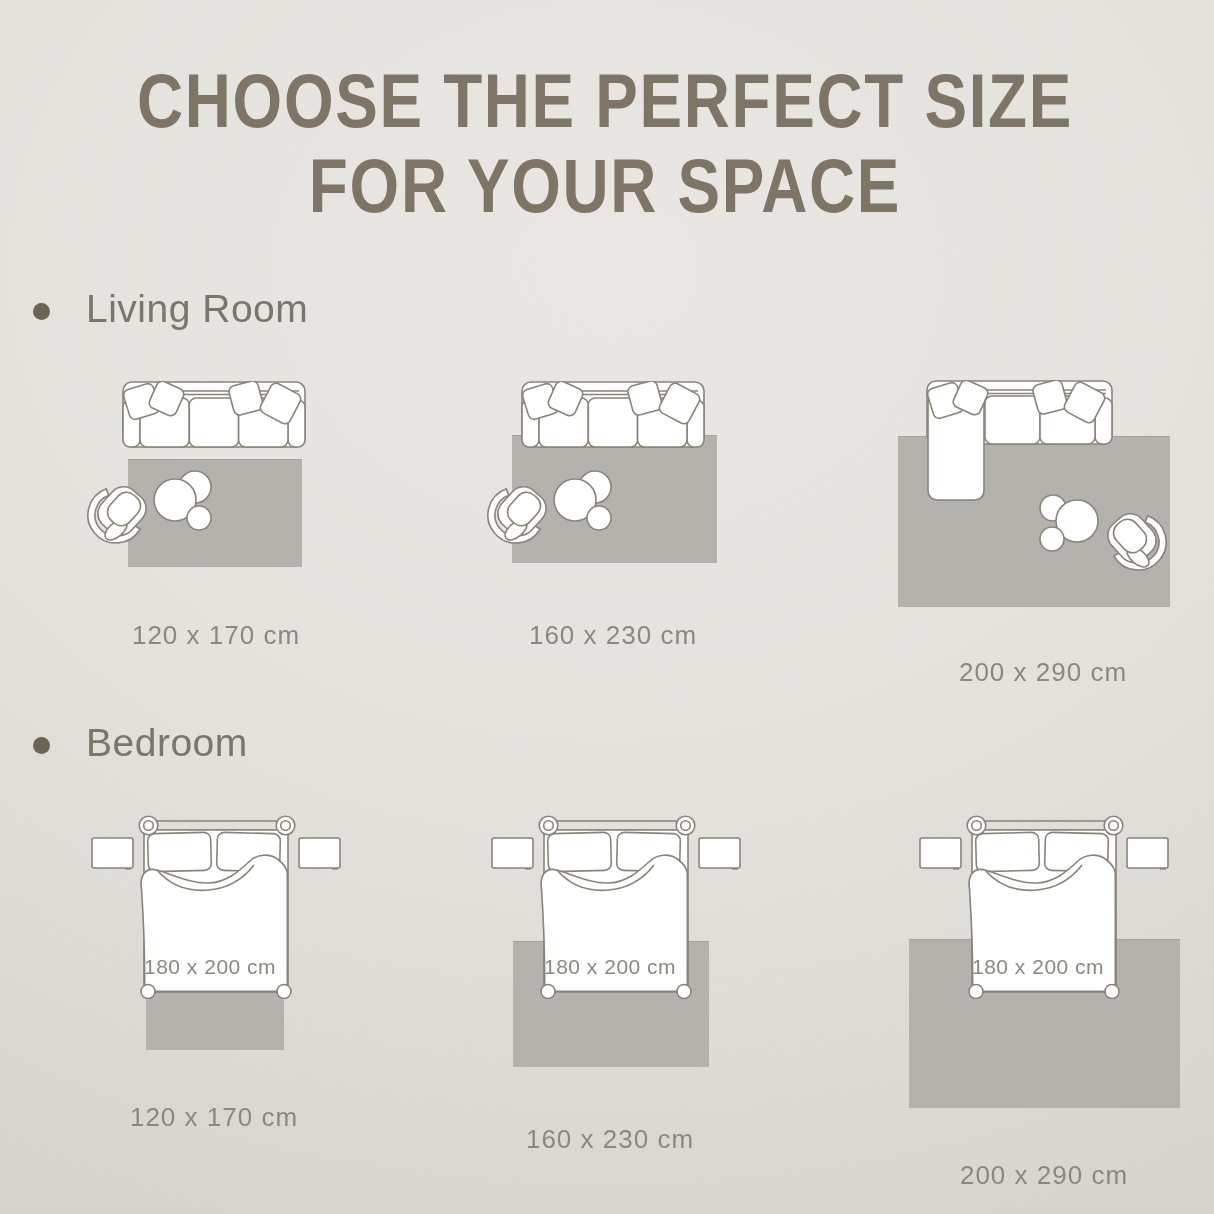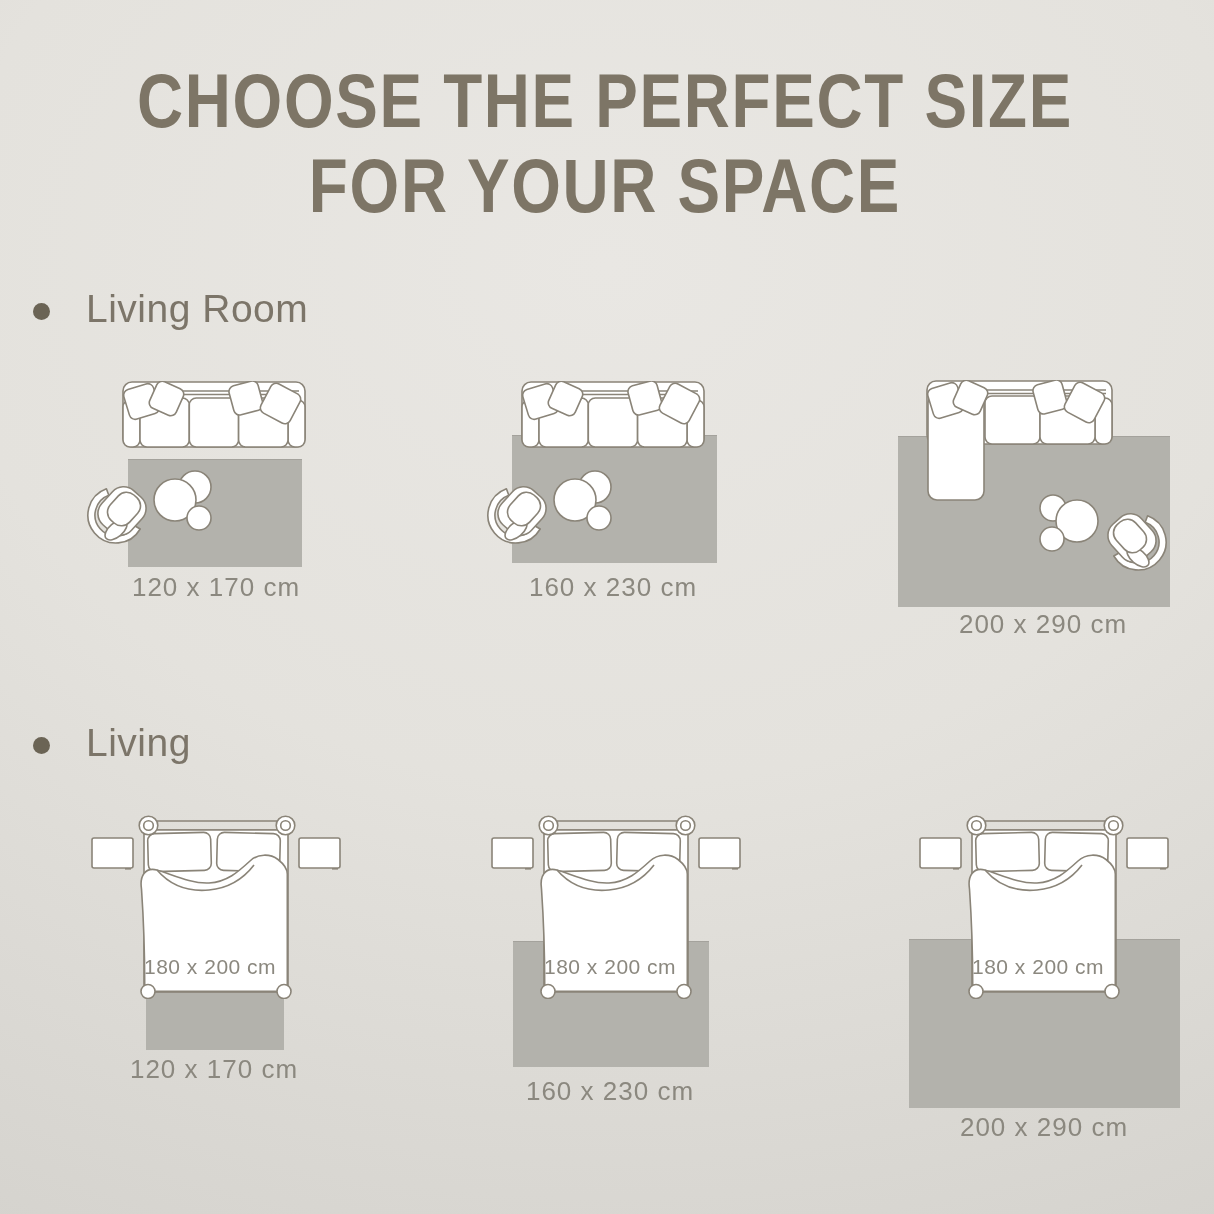--- a/index.html
+++ b/index.html
@@ -56,21 +56,21 @@
   .bed-wrap svg { position:absolute; left:0; top:0; width:250px; height:184px; }
 
   .bed-size {
     position:absolute; left:53px; top:140px; width:117px;
     text-align:center; color:#8b887f; font-size:21px; letter-spacing:0.5px; white-space:nowrap;
   }
 
   
   .size-label {
     position:absolute; width:260px; text-align:center;
-    color:#8b887f; font-size:26px; letter-spacing:1px; white-space:nowrap;
+    color:#8b887f; font-size:26px; letter-spacing:1px; white-space:nowrap;margin-top:48px;
   }
   .lr1-label { left:86px;  top:572px; }
   .lr2-label { left:483px; top:572px; }
   .lr3-label { left:913px; top:609px; }
   .br1-label { left:84px;  top:1054px; }
   .br2-label { left:480px; top:1076px; }
   .br3-label { left:914px; top:1112px; }
 </style>
 </head>
 <body>
@@ -201,21 +201,21 @@
   <svg class="abs lr3-tables" viewBox="0 0 64 64">
       <use href="#sym-tables-alt"></use>
     </svg>
   <svg class="abs lr3-chair" viewBox="0 0 68 70">
       <use href="#sym-chair"></use>
     </svg>
   <div class="size-label lr3-label">200 x 290 cm</div>
 
   <div class="section-heading heading-br">
     <span class="bullet"></span>
-    <span>Living</span>
+    <span>Bedroom</span>
   </div>
 
   <div class="rug br1-rug"></div>
   <div class="bed-wrap br1-wrap">
     <svg viewBox="0 0 250 184">
         <use href="#sym-bed"></use>
       </svg>
     <div class="bed-size">180 x 200 cm</div>
   </div>
   <div class="size-label br1-label">120 x 170 cm</div>

